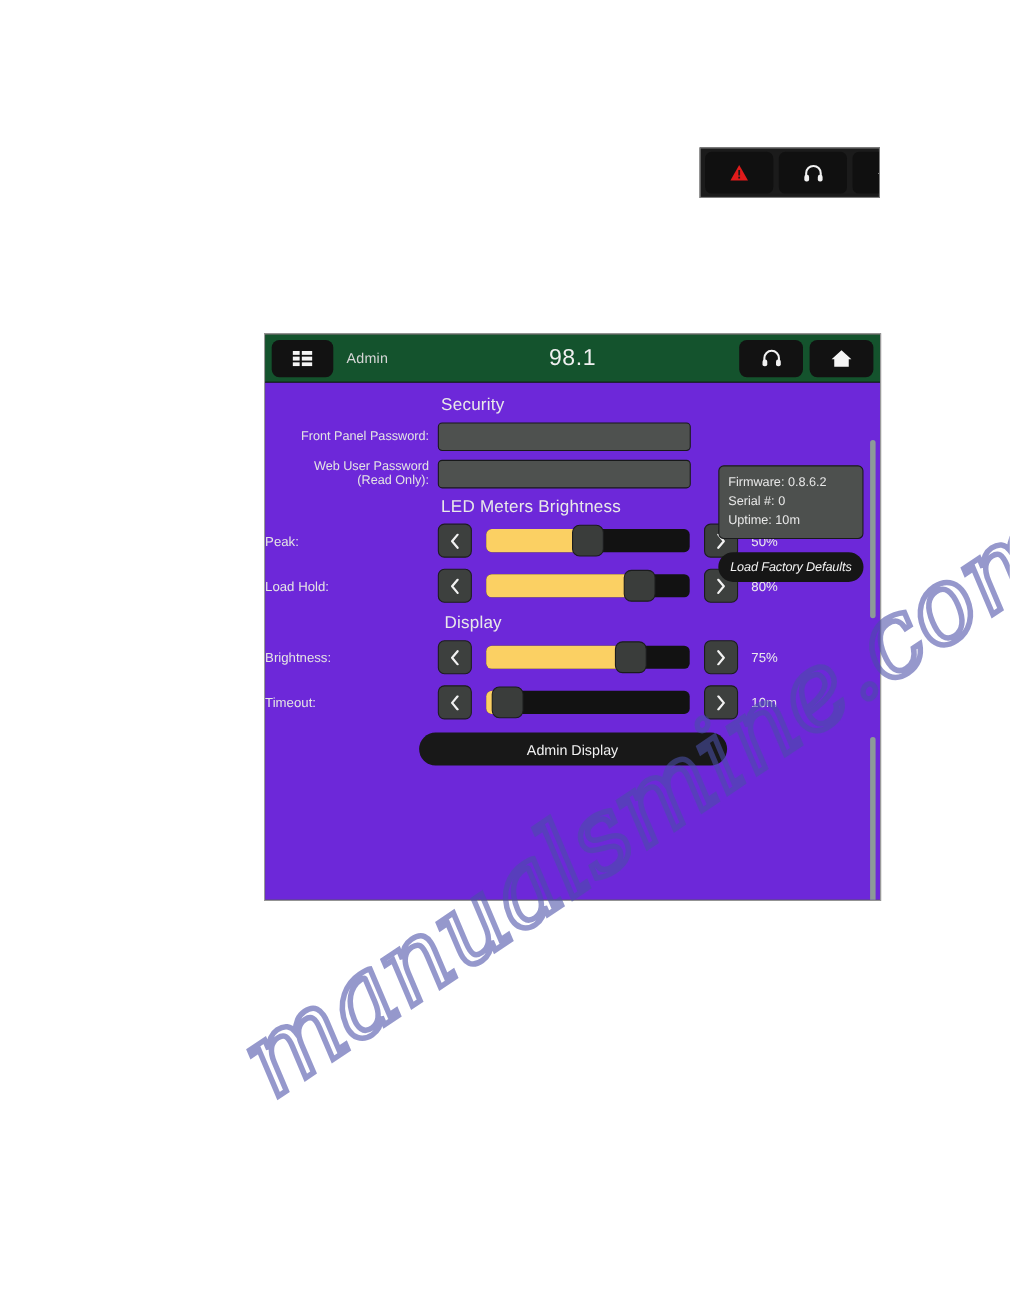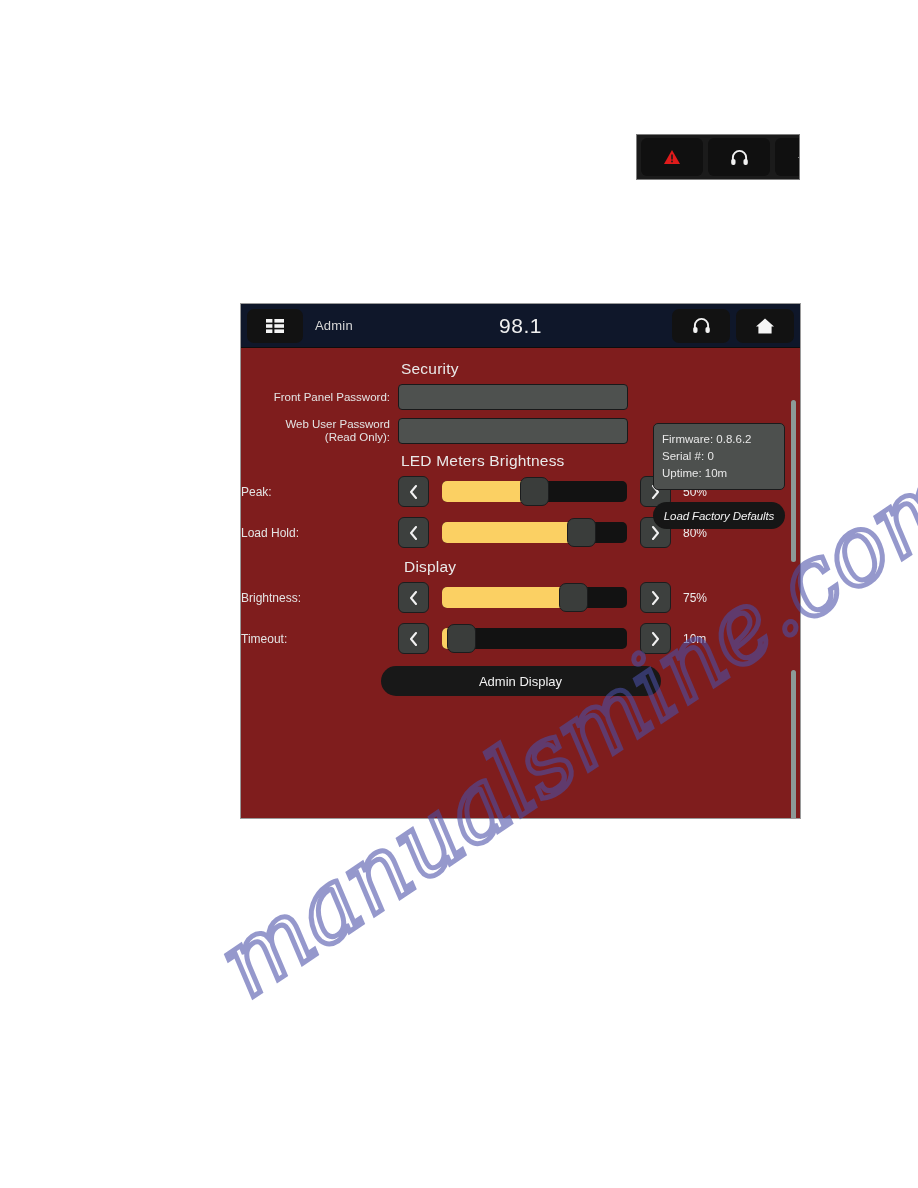--- a/index.html
+++ b/index.html
@@ -68,21 +68,21 @@
     background: #4c4f4d;
     border: 1px solid #9a9a9a;
     box-sizing: border-box;
     overflow: hidden;
     z-index: 10;
   }
 
   
   .titlebar {
     height: 44px;
-    background: #0f172a;
+    background: #14532d;
     border-bottom: 1px solid #0d0d0d;
     display: flex;
     align-items: center;
     padding: 0 6px;
     box-sizing: border-box;
     position: relative;
   }
   .tb-btn {
     background: #121212;
     border-radius: 7px;
@@ -113,21 +113,21 @@
     margin-left: auto;
     display: flex;
     align-items: center;
     z-index: 2;
   }
 
   
   .content {
     position: relative;
     height: 470px;
-    background: #7f1d1d;
+    background: #6d28d9;
     padding-top: 6px;
     box-sizing: border-box;
   }
 
   .section-title {
     color: #e9e9e9;
     font-size: 15.5px;
     margin: 6px 0 6px 0;
     padding-left: 160px;
     letter-spacing: .2px;

